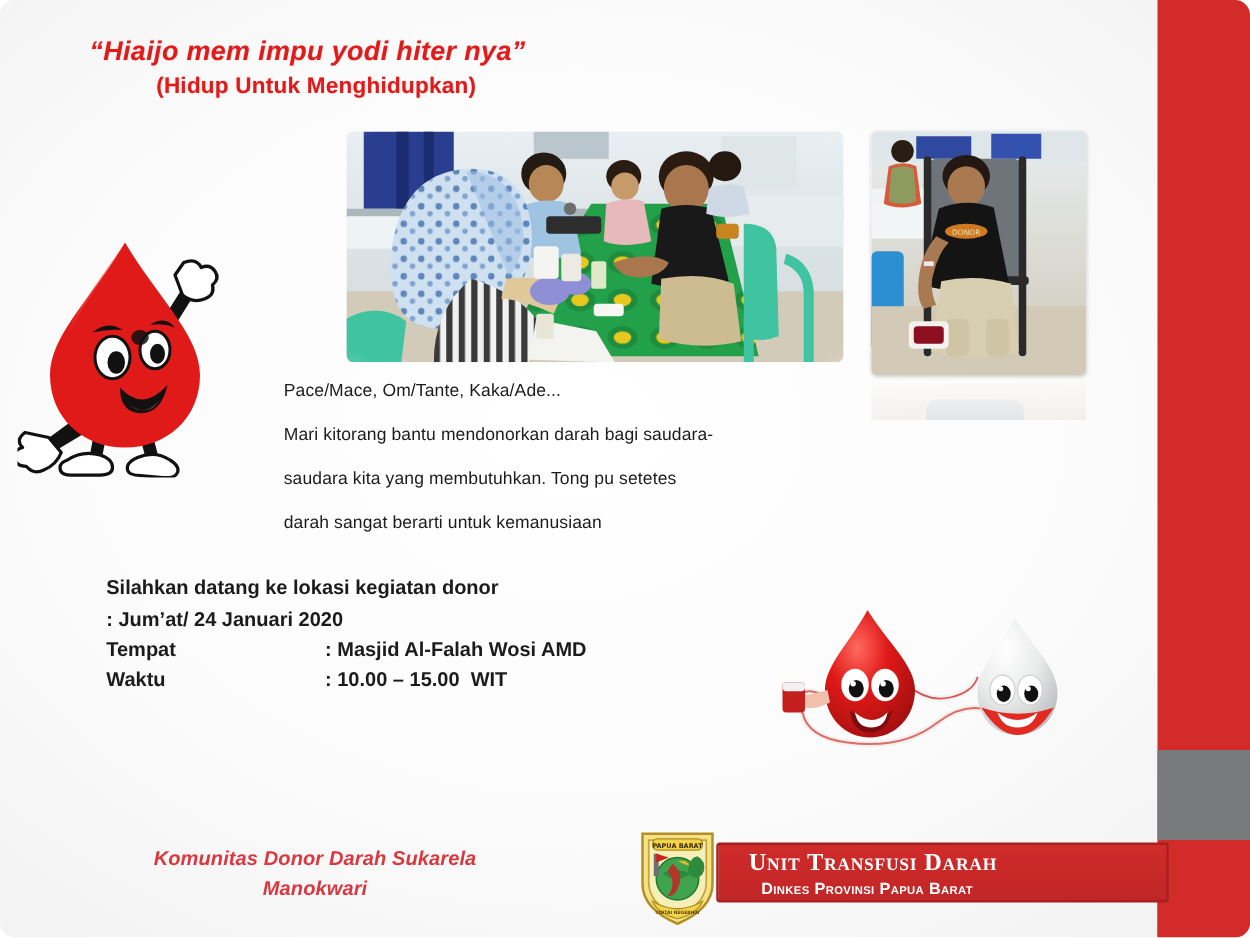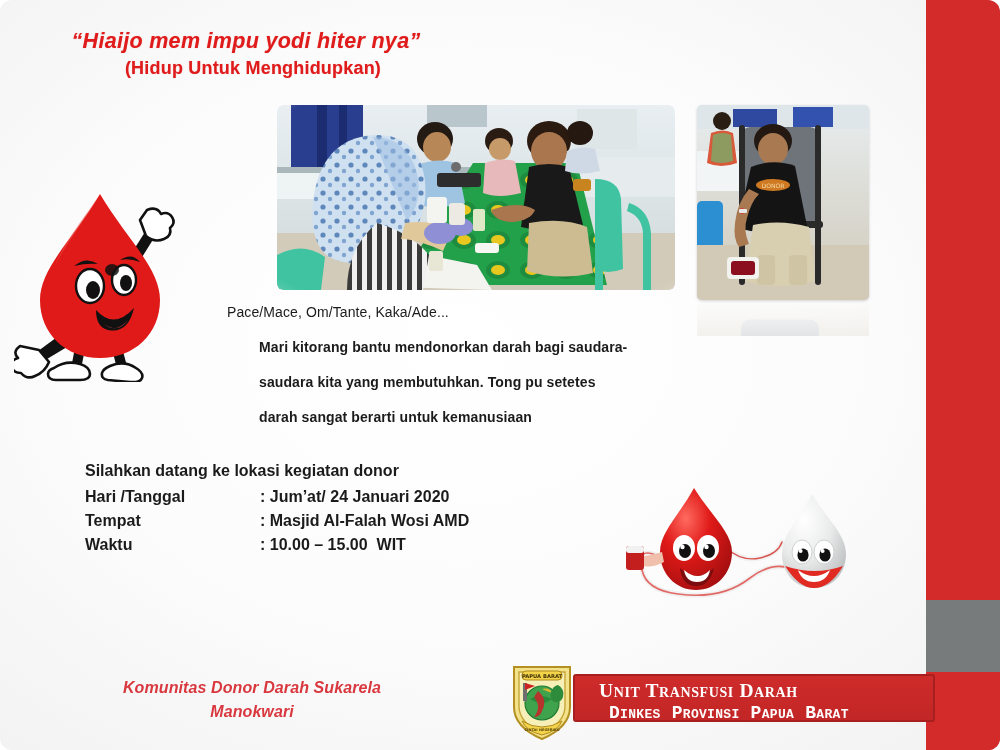--- a/index.html
+++ b/index.html
@@ -133,24 +133,23 @@
     font-size: 14px;
     line-height: 33px;
   }
   .appeal .lead {
     font-weight: 400;
     display: block;
     letter-spacing: 0.1px;
   }
   .appeal .body {
     display: block;
-    font-weight: 700;
+    font-weight: 400;
     letter-spacing: 0.1px;
     padding-top: 2px;
-    margin-left: 32px;
   }
 
   
   .details {
     position: absolute;
     left: 85px;
     top: 462px;
     width: 570px;
     color: #1b1b1b;
     font-weight: 700;
@@ -214,23 +213,23 @@
     font-family: "Liberation Serif", serif;
     font-weight: 700;
     font-size: 19.5px;
     letter-spacing: 0.6px;
     line-height: 1.25;
     font-variant: small-caps;
     text-transform: capitalize;
   }
   .utd-sub {
     display: block;
-    font-family: Liberation Mono, monospace;
+    font-family: Liberation Sans, sans-serif;
     font-weight: 700;
-    font-size: 18px;
+    font-size: 13px;
     letter-spacing: 0.3px;
     line-height: 1.2;
     padding-left: 10px;
     font-variant: small-caps;
     text-transform: capitalize;
   }
   .footer-red-strip {
     position: absolute;
     left: 926px;
     top: 674px;
@@ -424,21 +423,20 @@
   <div class="appeal">
     <span class="lead">Pace/Mace, Om/Tante,  Kaka/Ade...</span>
     <span class="body">Mari kitorang bantu mendonorkan  darah bagi saudara-</span>
     <span class="body">saudara  kita yang membutuhkan.   Tong pu setetes</span>
     <span class="body">darah sangat berarti untuk kemanusiaan</span>
   </div>
 
   <div class="details">
     <span class="intro">Silahkan datang ke  lokasi kegiatan donor</span>
     <div class="det-row">
-      <span class="det-label">Hari /Tanggal</span>
       <span class="det-value">: Jum’at/ 24 Januari 2020</span>
     </div>
     <div class="det-row">
       <span class="det-label">Tempat</span>
       <span class="det-value">: Masjid Al-Falah Wosi AMD</span>
     </div>
     <div class="det-row">
       <span class="det-label">Waktu</span>
       <span class="det-value">: 10.00 – 15.00  WIT</span>
     </div>

